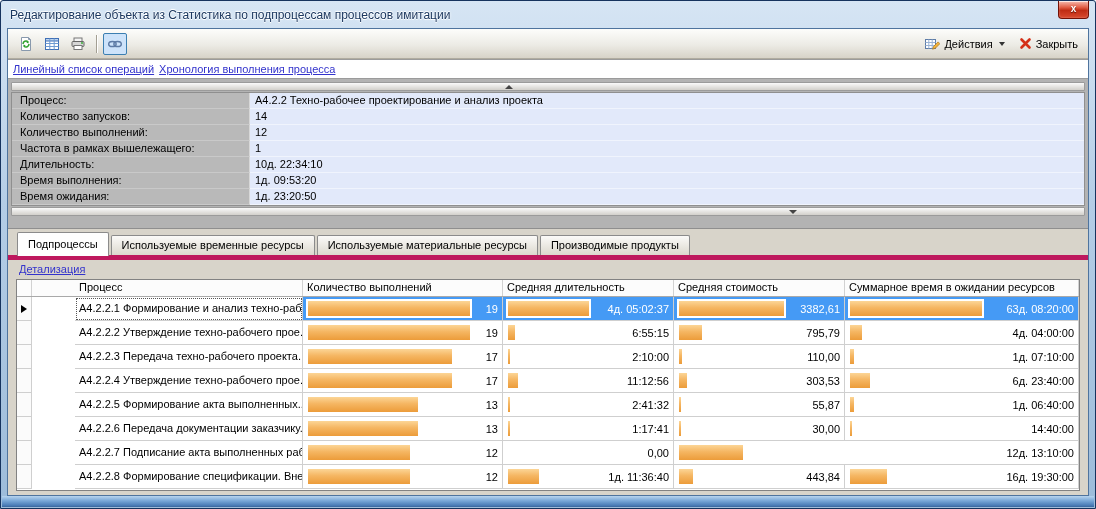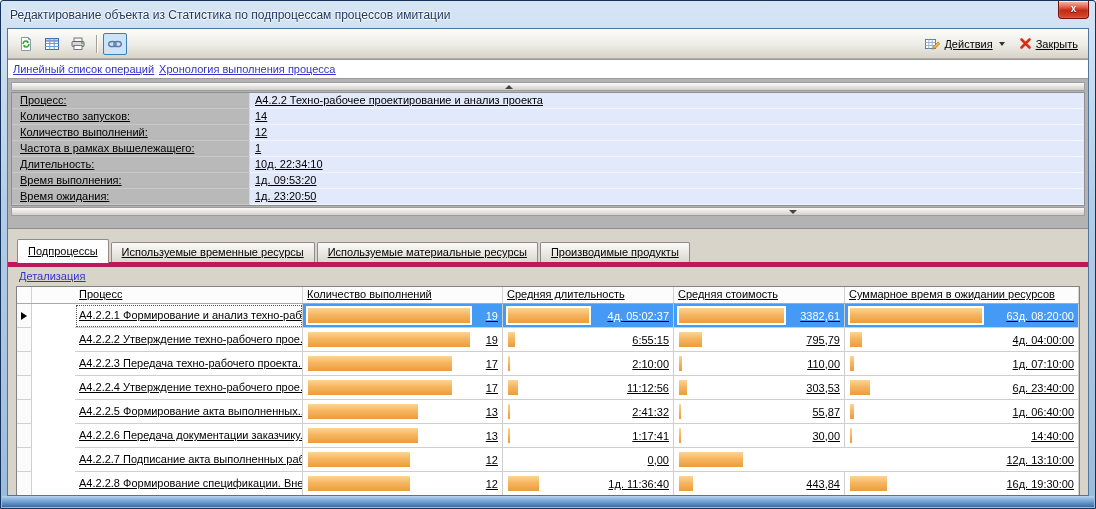--- a/index.html
+++ b/index.html
@@ -26,21 +26,21 @@
     background:linear-gradient(180deg,#f6bcb0 0%, #e05c44 38%, #bf2c14 55%, #d9492e 100%);
     border:1px solid #731106; border-top:none; border-radius:0 0 4px 4px;
     color:#fff; text-align:center; line-height:16px; font-size:10px; font-weight:bold;
     text-shadow:0 1px 1px #600f04; box-shadow:inset 0 1px 0 rgba(255,255,255,.65), inset 0 0 2px rgba(255,255,255,.4);
     cursor:default;
   }
   
   .frame-body {
     position:absolute; top:27px; left:6px; right:6px; bottom:12px;
     border:1px solid #4f749e; background:#d8d4ca;
-    display:flex; flex-direction:column; overflow:hidden;text-decoration:underline;
+    display:flex; flex-direction:column; overflow:hidden;
   }
   .bottom-band {
     position:absolute; left:1px; right:1px; bottom:1px; height:11px;
     background:linear-gradient(180deg,#b8d4ee 0%, #76a5d6 45%, #4a7cb6 85%, #39659c 100%);
   }
   
   .toolbar {
     height:30px; flex:none; display:flex; align-items:center; padding:0 6px; gap:2px;
     background:linear-gradient(180deg,#fdfdfb 0%, #ecebe5 55%, #d7d3c8 100%);
     border-bottom:1px solid #b0aca0;
@@ -75,21 +75,21 @@
   .prop-label {
     width:238px; flex:none; background:#b9b9b9; padding:1px 2px 0 8px;
     border-bottom:1px solid #c9c9c9; border-right:1px solid #d8d8d8;
     white-space:nowrap; overflow:hidden;
   }
   .prop-value {
     flex:1; background:#e2e9fa; padding:1px 2px 0 5px;
     border-bottom:1px solid #f0f4fd; white-space:nowrap; overflow:hidden;
   }
   
-  .tab-bar { height:26px; flex:none; display:flex; align-items:flex-end; padding:0 0 0 9px; background:#d8d4ca; position:relative;margin-top:7px; }
+  .tab-bar { height:26px; flex:none; display:flex; align-items:flex-end; padding:0 0 0 9px; background:#d8d4ca; position:relative; }
   .tab {
     height:20px; line-height:19px; padding:0 10px; margin-right:2px; white-space:nowrap;
     background:linear-gradient(180deg,#fbfaf8,#dcd8ce);
     border:1px solid #8b8b8b; border-bottom:none; border-radius:2px 2px 0 0; cursor:default;
   }
   .tab.active { height:24px; line-height:23px; background:#fefefe; position:relative; z-index:3; margin-bottom:-1px; }
   .tab-page {
     flex:1; border-top:5px solid #be185d; background:#d8d4ca;
     padding:2px 8px 4px 8px; display:flex; flex-direction:column; position:relative; z-index:2;
   }

